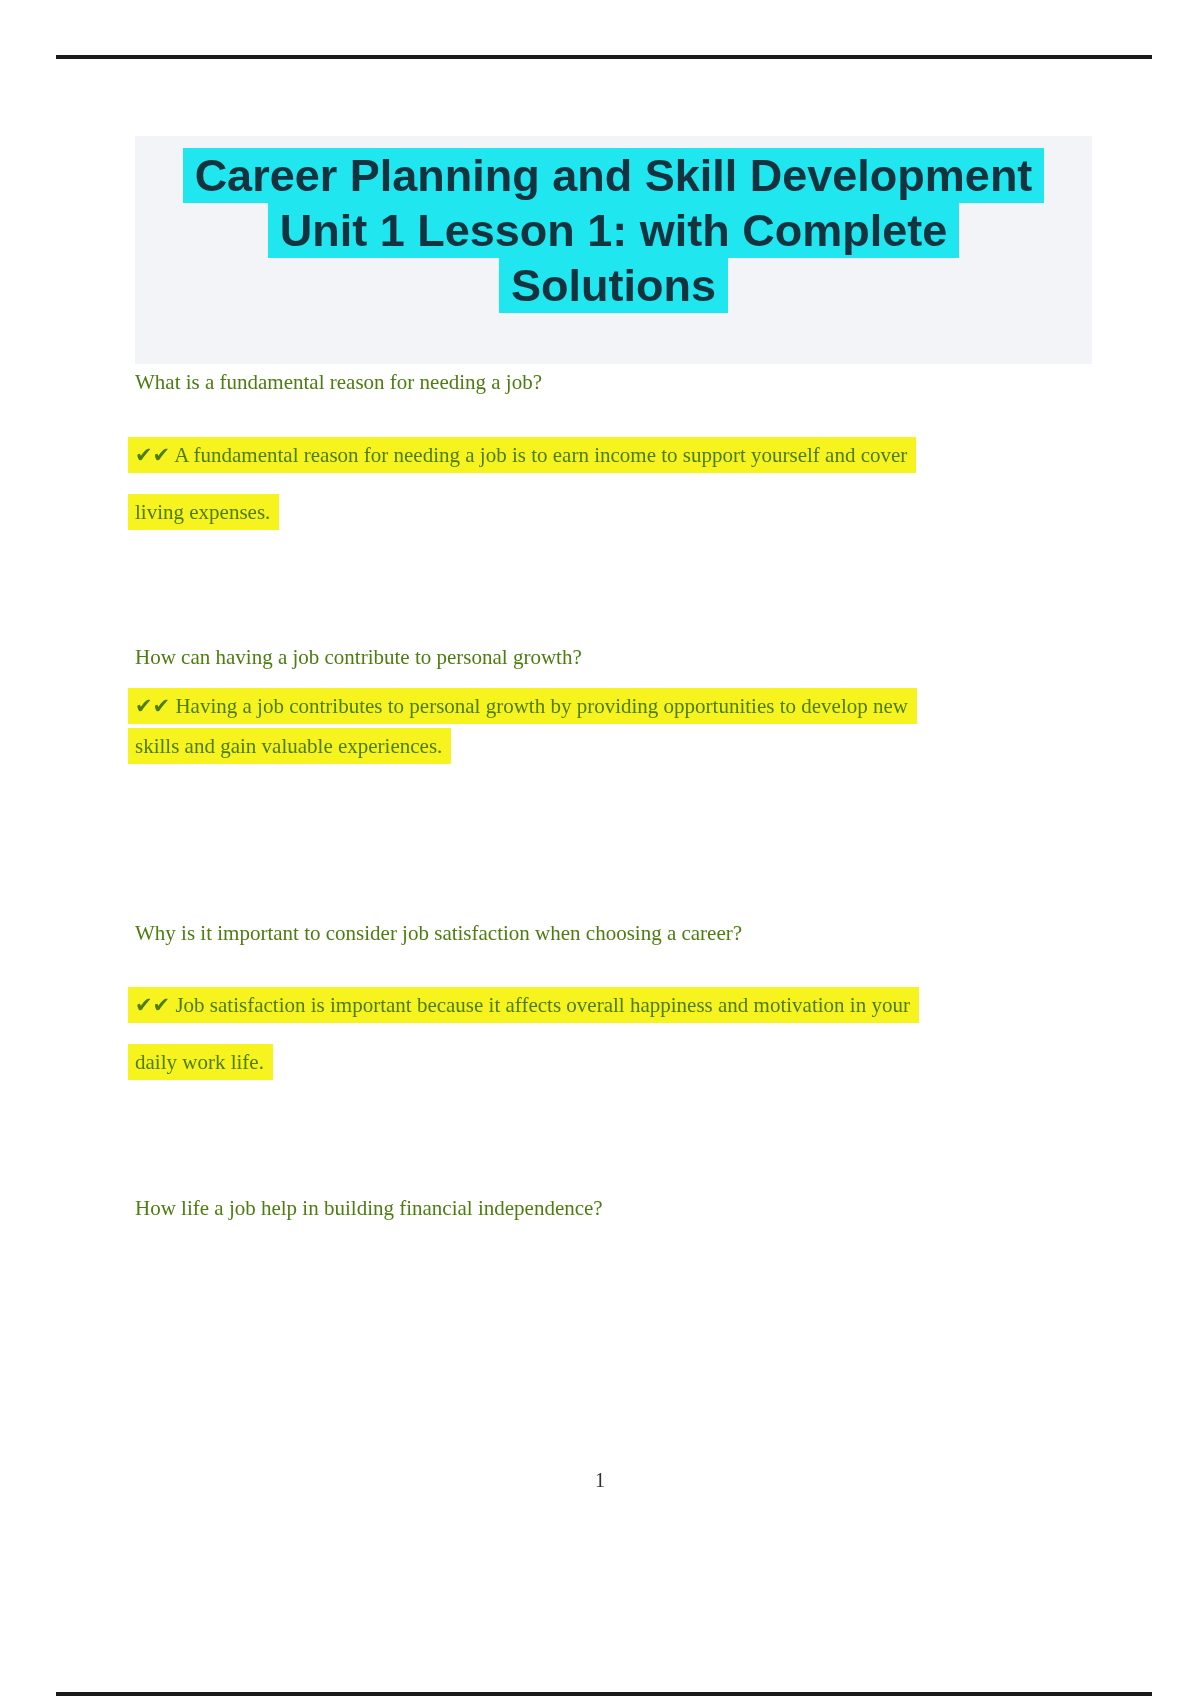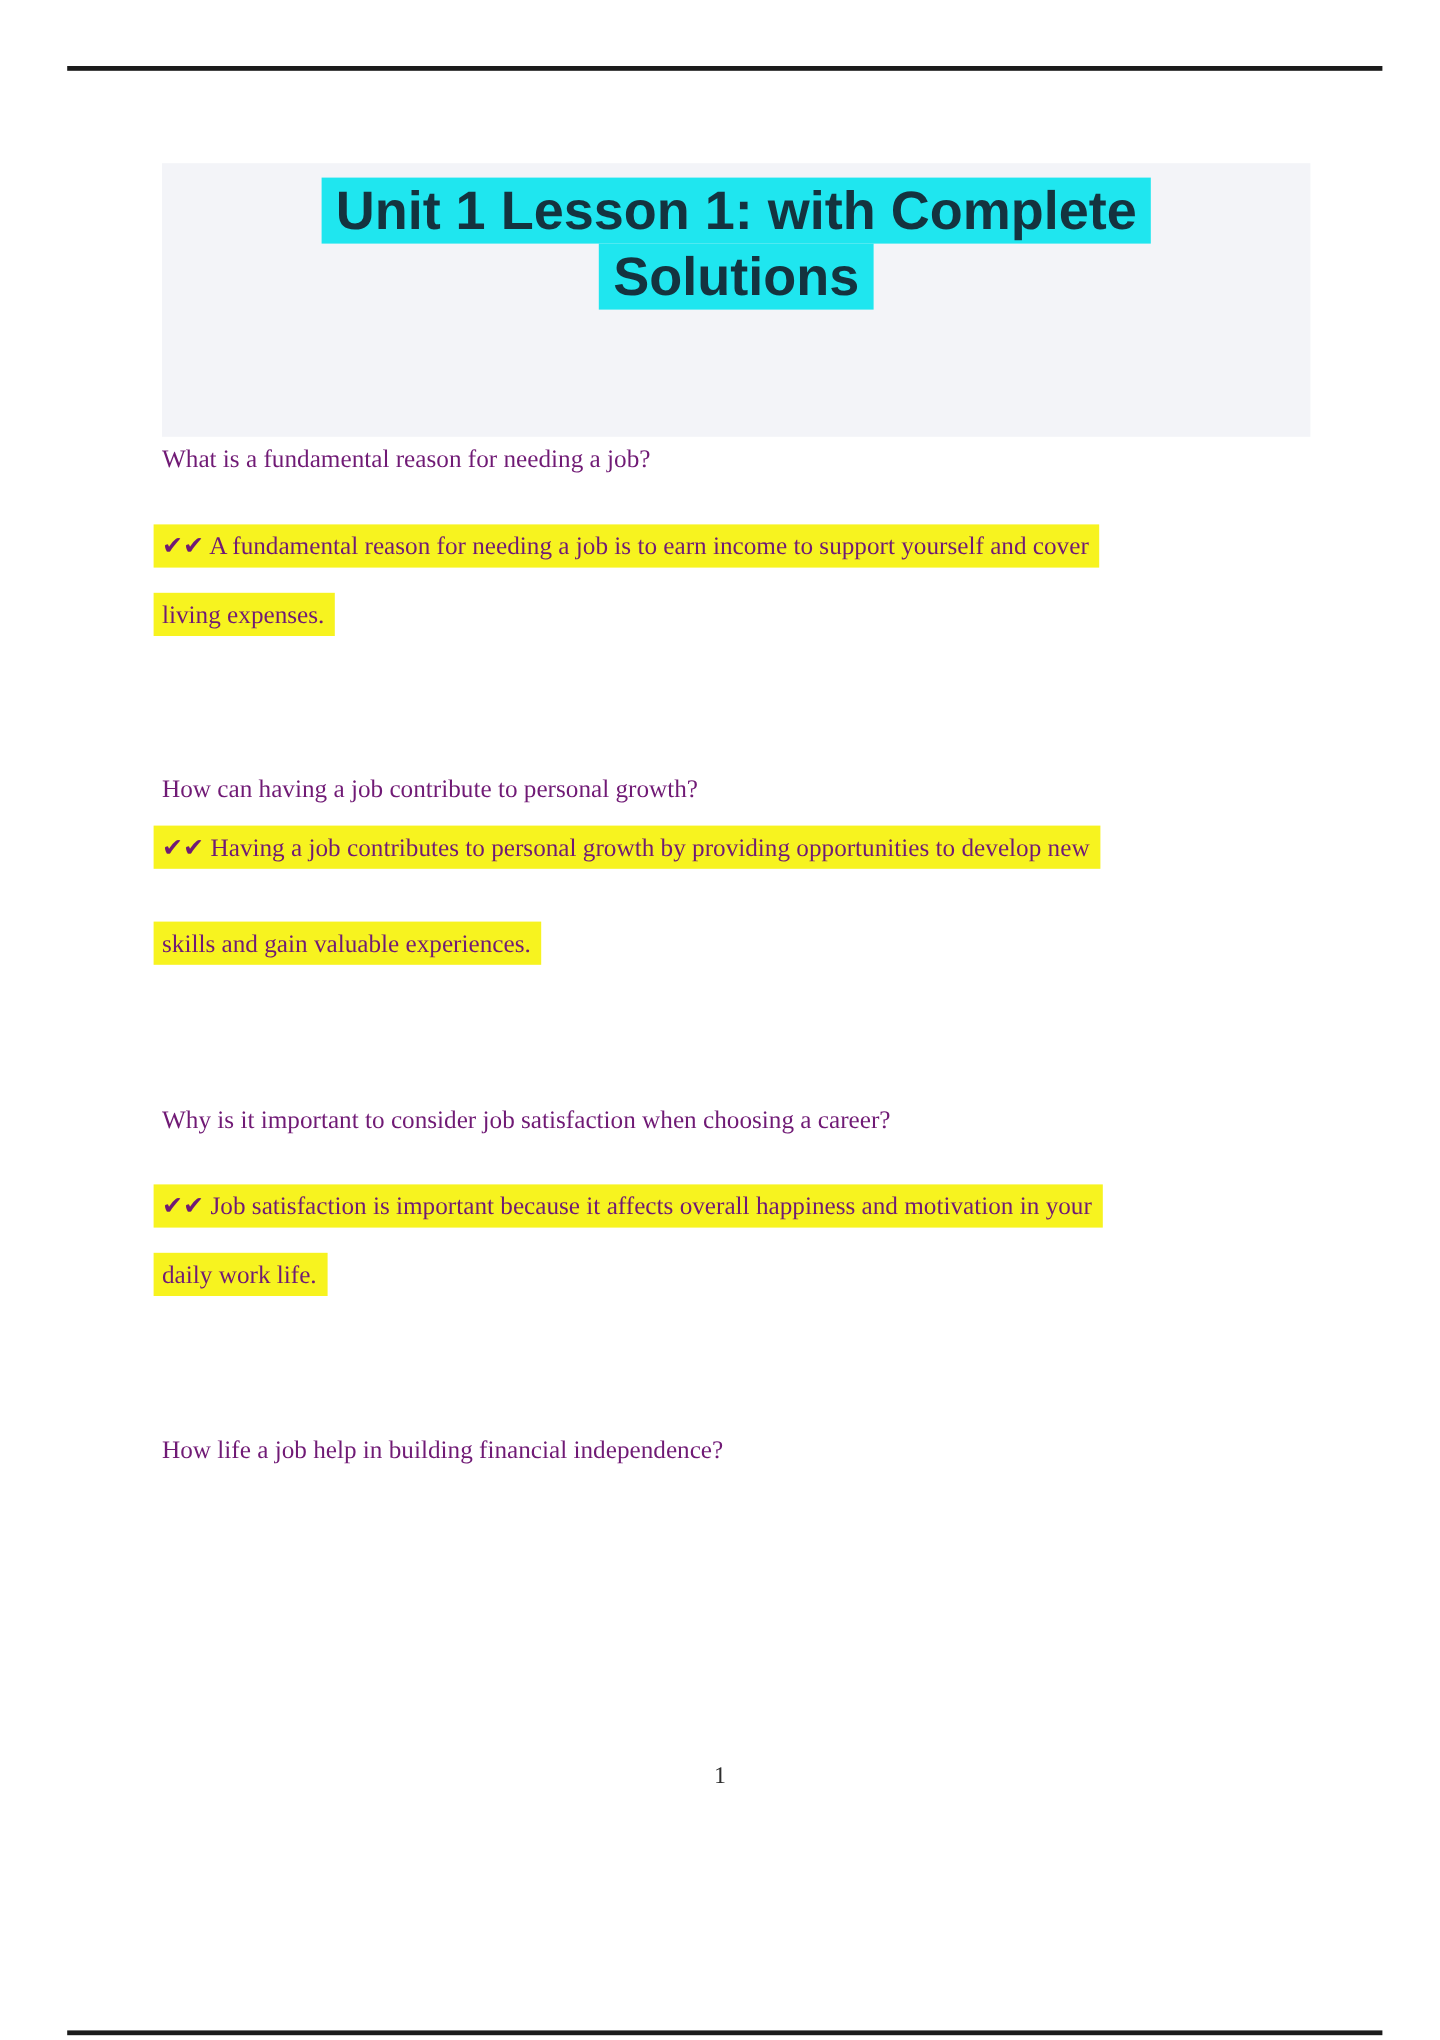--- a/index.html
+++ b/index.html
@@ -37,21 +37,21 @@
   .title-line { line-height: 55px; white-space: nowrap; }
   .title-line span {
     background: #1fe6ef;
     padding: 2px 12px;
   }
 
   .q-line, .a-line, .page-num {
     position: absolute;
     font-size: 21px;
     line-height: 36px;
-    color: #701a75;
+    color: #4d7c0f;
     white-space: nowrap;
   }
   .q-line { left: 135px; }
   .a-line { left: 128px; }
   .a-line .hl {
     background: #f7f31f;
     padding: 6px 9px 6px 7px;
   }
 
   .page-num {
@@ -62,31 +62,32 @@
   }
 </style>
 </head>
 <body>
 
 <div class="page">
 
   <div class="rule rule-top"></div>
 
   <div class="title-panel">
+    <div class="title-line"><span>Career Planning and Skill Development</span></div>
     <div class="title-line"><span>Unit 1 Lesson 1: with Complete</span></div>
     <div class="title-line"><span>Solutions</span></div>
   </div>
 
   <div class="q-line" style="top:364px">What is a fundamental reason for needing a job?</div>
   <div class="a-line" style="top:437px"><span class="hl">✔✔ A fundamental reason for needing a job is to earn income to support yourself and cover</span></div>
   <div class="a-line" style="top:494px"><span class="hl">living expenses.</span></div>
 
   <div class="q-line" style="top:639px">How can having a job contribute to personal growth?</div>
   <div class="a-line" style="top:688px"><span class="hl">✔✔ Having a job contributes to personal growth by providing opportunities to develop new</span></div>
-  <div class="a-line" style="top:768px"><span class="hl">skills and gain valuable experiences.</span></div>
+  <div class="a-line" style="top:728px"><span class="hl">skills and gain valuable experiences.</span></div>
 
   <div class="q-line" style="top:915px">Why is it important to consider job satisfaction when choosing a career?</div>
   <div class="a-line" style="top:987px"><span class="hl">✔✔ Job satisfaction is important because it affects overall happiness and motivation in your</span></div>
   <div class="a-line" style="top:1044px"><span class="hl">daily work life.</span></div>
 
   <div class="q-line" style="top:1190px">How life a job help in building financial independence?</div>
 
   <div class="page-num" style="top:1462px">1</div>
 
   <div class="rule rule-bottom"></div>

